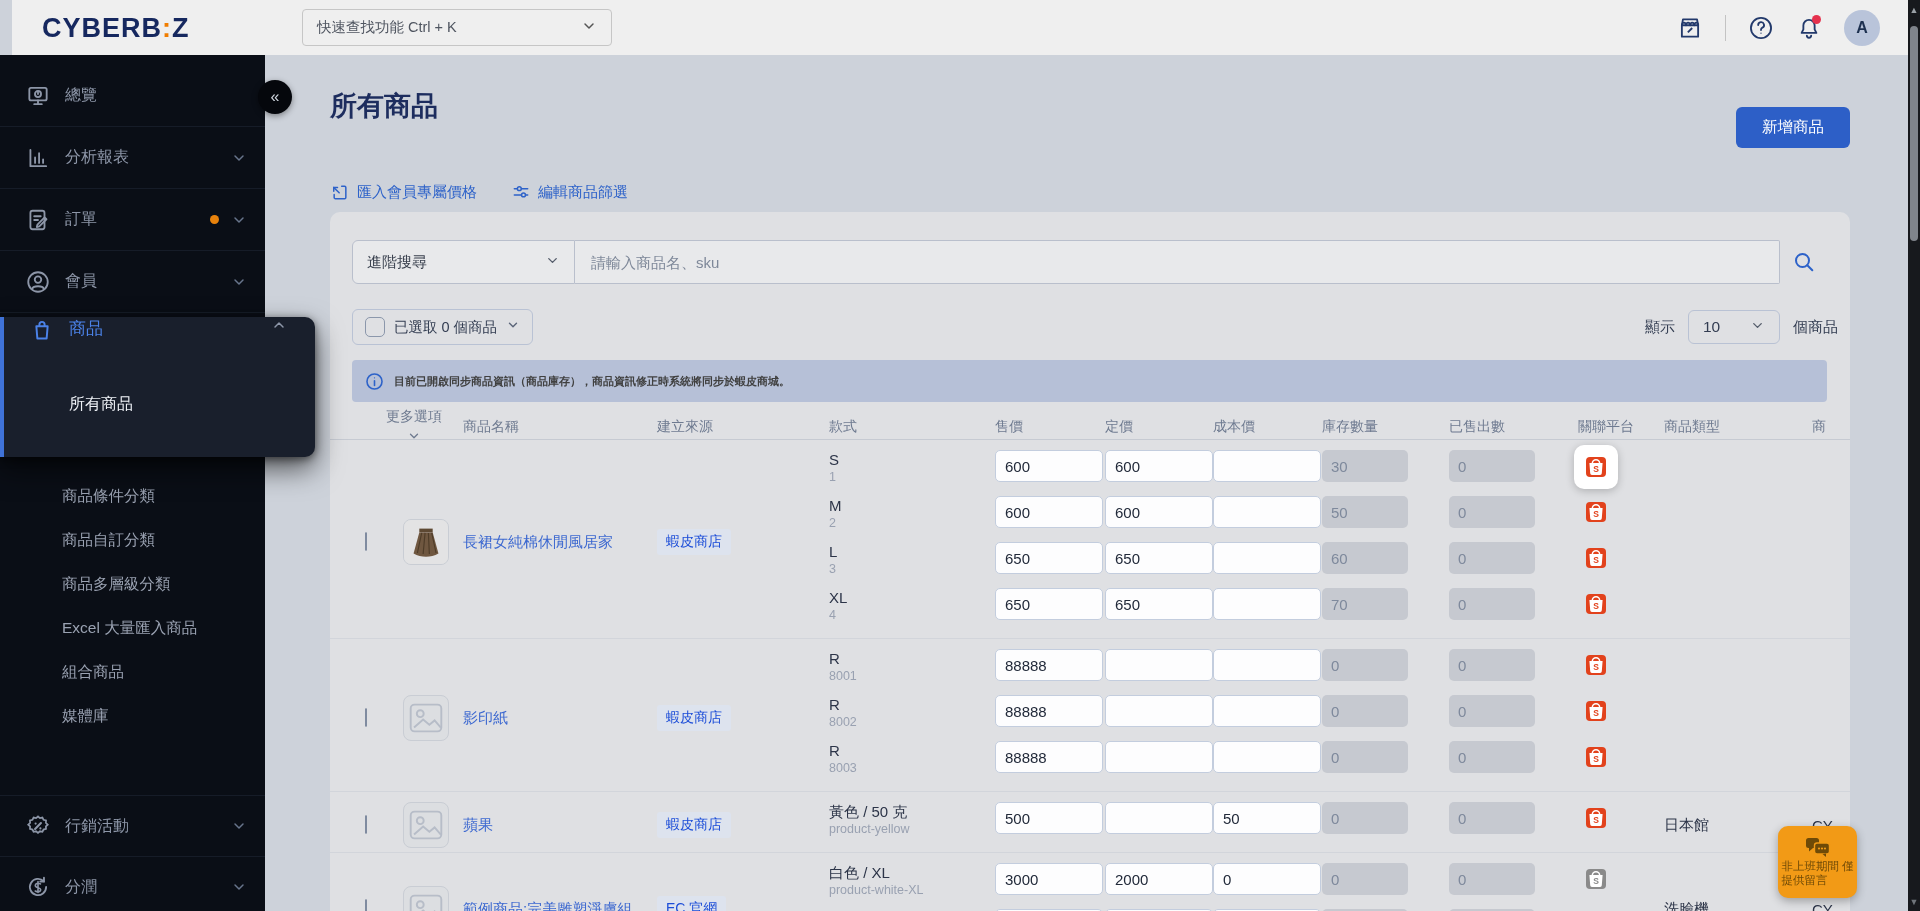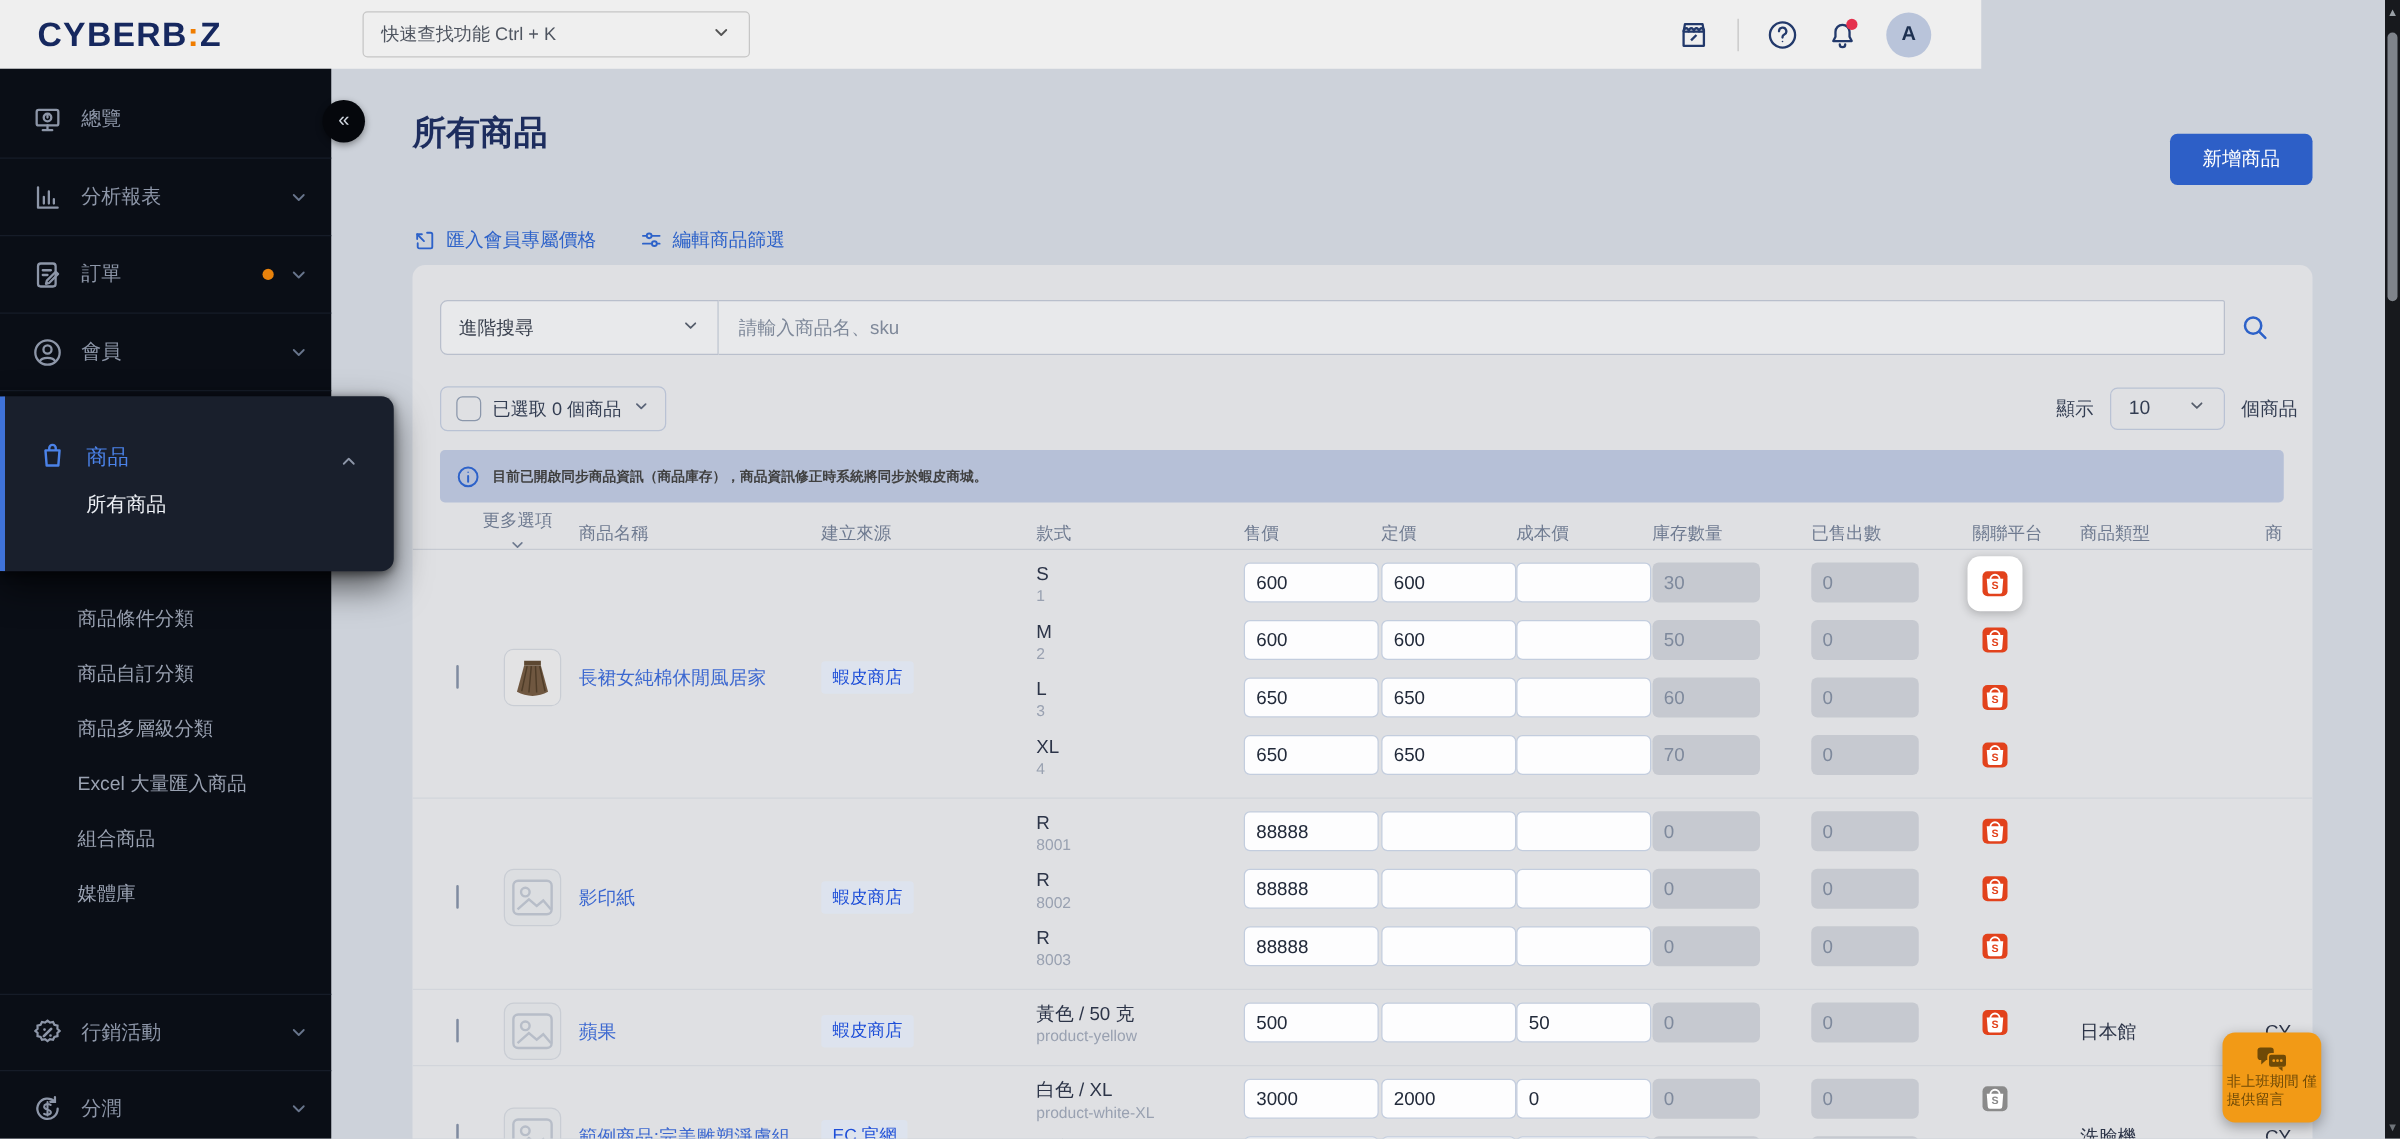--- a/index.html
+++ b/index.html
@@ -1,19 +1,19 @@
 <!DOCTYPE html>
 <html><head>
 <meta charset="utf-8">
 <style>
   * { margin:0; padding:0; box-sizing:border-box; }
   html,body { width:1920px; height:911px; overflow:hidden; font-family:"Liberation Sans","DejaVu Sans",sans-serif; background:#cdd2da; position:relative; }
 
   
-  .topbar { position:absolute; top:0; left:0; width:1585px; height:55px; background:#efefef; z-index:20; }
+  .topbar { position:absolute; top:0; left:12px; width:1908px; height:55px; background:#efefef; z-index:20; }
   .brand { position:absolute; left:30px; top:13px; font-size:27px; font-weight:800; color:#16285f; letter-spacing:1px; }
   .brand .dots { color:#f07d00; font-weight:800; }
   .qsearch { position:absolute; left:290px; top:9px; width:310px; height:37px; border:1px solid #c6c6c6; border-radius:4px; display:flex; align-items:center; padding:0 14px; color:#4f5560; font-size:14.5px; cursor:pointer; }
   .qsearch .chev { margin-left:auto; color:#555; }
   .tb-icons { position:absolute; right:40px; top:0; height:55px; display:flex; align-items:center; gap:22px; color:#22396b; }
   .tb-div { width:1px; height:26px; background:#c3c3c3; }
   .tb-ic { width:26px; height:26px; cursor:pointer; position:relative; }
   .tb-ic svg { width:100%; height:100%; }
   .bell-dot { position:absolute; top:0; right:1px; width:9px; height:9px; border-radius:50%; background:#e5314d; }
   .avatar { width:36px; height:36px; border-radius:50%; background:#b9c4da; color:#1d3050; font-weight:bold; font-size:16px; display:flex; align-items:center; justify-content:center; cursor:pointer; }
@@ -34,21 +34,21 @@
   .sdot + .schev { margin-left:0; }
   .schev svg { width:16px; height:16px; }
   #side-top { position:absolute; top:10px; left:0; right:0; }
   #side-sub { position:absolute; top:419px; left:0; right:0; list-style:none; }
   #side-sub li { height:44px; line-height:44px; padding-left:62px; color:#9aa2b2; font-size:15.5px; cursor:pointer; white-space:nowrap; }
   #side-bottom { position:absolute; top:740px; left:0; right:0; border-top:1px solid #161c28; }
   #side-bottom .srow { height:61px; }
 
   
   .flyout { position:absolute; left:0; top:262px; width:315px; height:140px; background:#191f2c; border-left:4px solid #3f72d8; border-radius:0 10px 10px 0; box-shadow:0 12px 28px rgba(0,0,0,.6), 0 2px 8px rgba(0,0,0,.5); z-index:50; }
-  .fly-head { height:60px; display:flex; align-items:flex-end; padding:0 28px 0 25px; color:#4b82e8; font-size:17px; cursor:pointer; }
+  .fly-head { height:60px; display:flex; align-items:flex-start; padding:0 28px 0 25px; color:#4b82e8; font-size:17px; cursor:pointer; }
   .fly-head .sicon { color:#4b82e8; }
   .fly-head .schev { color:#8d96a8; }
   .fly-active { height:54px; display:flex; align-items:center; padding-left:65px; color:#eef1f6; font-size:16px; cursor:pointer; }
 
   .collapse-btn { position:absolute; left:258px; top:80px; width:34px; height:34px; border-radius:50%; background:#05070c; color:#cfd5de; display:flex; align-items:center; justify-content:center; font-size:16px; z-index:40; cursor:pointer; box-shadow:0 2px 6px rgba(0,0,0,.4); }
 
   
   .content { position:absolute; left:265px; top:55px; width:1643px; height:856px; background:#cdd2da; overflow:hidden; }
   .page-title { position:absolute; left:65px; top:33px; font-size:27px; font-weight:bold; color:#1d2d5e; }
   .quick-links { position:absolute; left:65px; top:127px; display:flex; gap:34px; }

